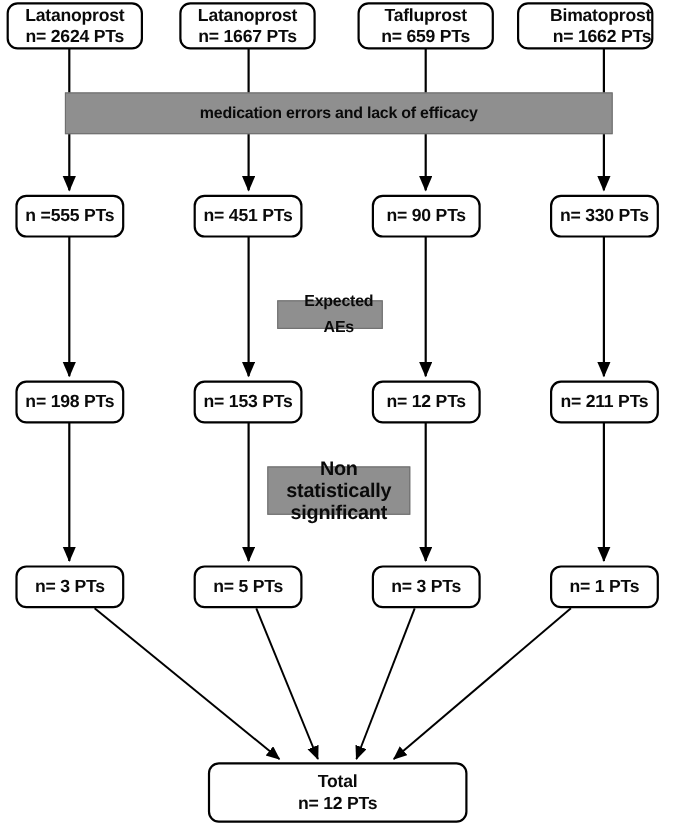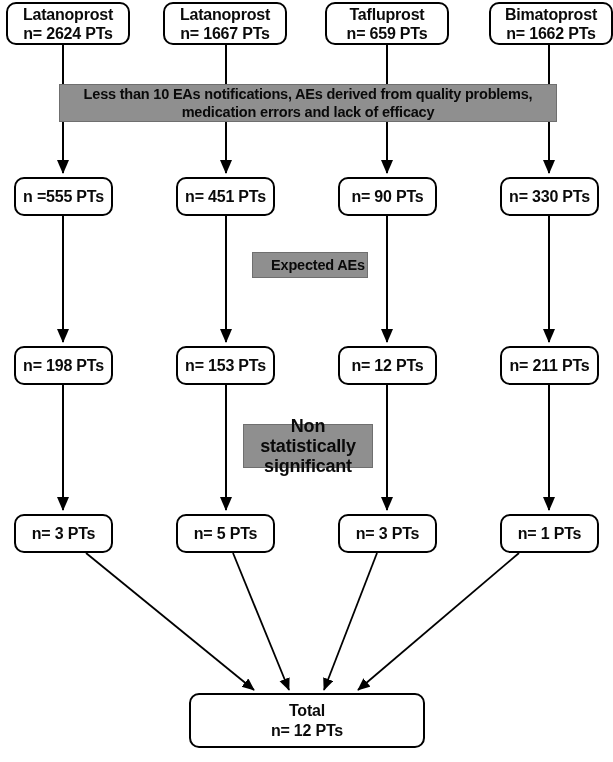--- a/index.html
+++ b/index.html
@@ -9,32 +9,32 @@
     font-weight:700;color:#0a0a0a;letter-spacing:-0.2px;
   }
   .connectors{position:absolute;left:0;top:0;z-index:1;}
   .node{
     position:absolute;z-index:2;background:#ffffff;border:2.5px solid #000;
     border-radius:10px;display:flex;flex-direction:column;align-items:center;
     justify-content:center;text-align:center;box-sizing:border-box;
   }
   .node span{display:block;}
   .row1{top:2px;width:124px;height:43px;font-size:16px;line-height:19px;}
-  .r1c1{left:6px;}  .r1c2{left:163px;} .r1c3{left:325px;} .r1c4{left:489px;}
+  .r1c1{left:6px;}  .r1c2{left:163px;} .r1c3{left:325px;} .r1c4{left:470px;align-items:flex-end;}
   .small{width:99px;height:39px;font-size:16px;line-height:18px;}
   .row2{top:177px;} .row3{top:346px;} .row4{top:514px;}
   .c1{left:14px;} .c2{left:176px;} .c3{left:338px;} .c4{left:500px;}
   .annotation{
     position:absolute;z-index:3;background:#8f8f8f;border:1px solid #6f6f6f;
     display:flex;flex-direction:column;align-items:center;justify-content:center;
     text-align:center;box-sizing:border-box;color:#0a0a0a;
   }
   .annotation span{display:block;}
   .banner{left:59px;top:84px;width:498px;height:38px;font-size:14.5px;line-height:18px;}
-  .expected{left:252px;top:252px;width:116px;height:26px;font-size:14.5px;line-height:24px;padding-left:16px;}
+  .expected{left:252px;top:273px;width:96px;height:26px;font-size:14.5px;line-height:24px;padding-left:16px;}
   .nonstat{left:243px;top:424px;width:130px;height:44px;font-size:18px;line-height:20px;}
   .total{left:189px;top:693px;width:236px;height:55px;font-size:16px;line-height:20px;}
 </style>
 </head>
 <body>
 
 <div class="stage">
 
   <svg class="connectors" width="613" height="762" viewBox="0 0 613 762" fill="none">
     <defs>
@@ -75,21 +75,20 @@
   <div class="node row1 r1c3">
     <span>Tafluprost</span>
     <span>n= 659 PTs</span>
   </div>
   <div class="node row1 r1c4">
     <span>Bimatoprost</span>
     <span>n= 1662 PTs</span>
   </div>
 
   <div class="annotation banner">
-    <span>Less than 10 EAs notifications, AEs derived from quality problems,</span>
     <span>medication errors and lack of efficacy</span>
   </div>
 
   <div class="node small row2 c1">
     <span>n =555 PTs</span>
   </div>
   <div class="node small row2 c2">
     <span>n= 451 PTs</span>
   </div>
   <div class="node small row2 c3">

